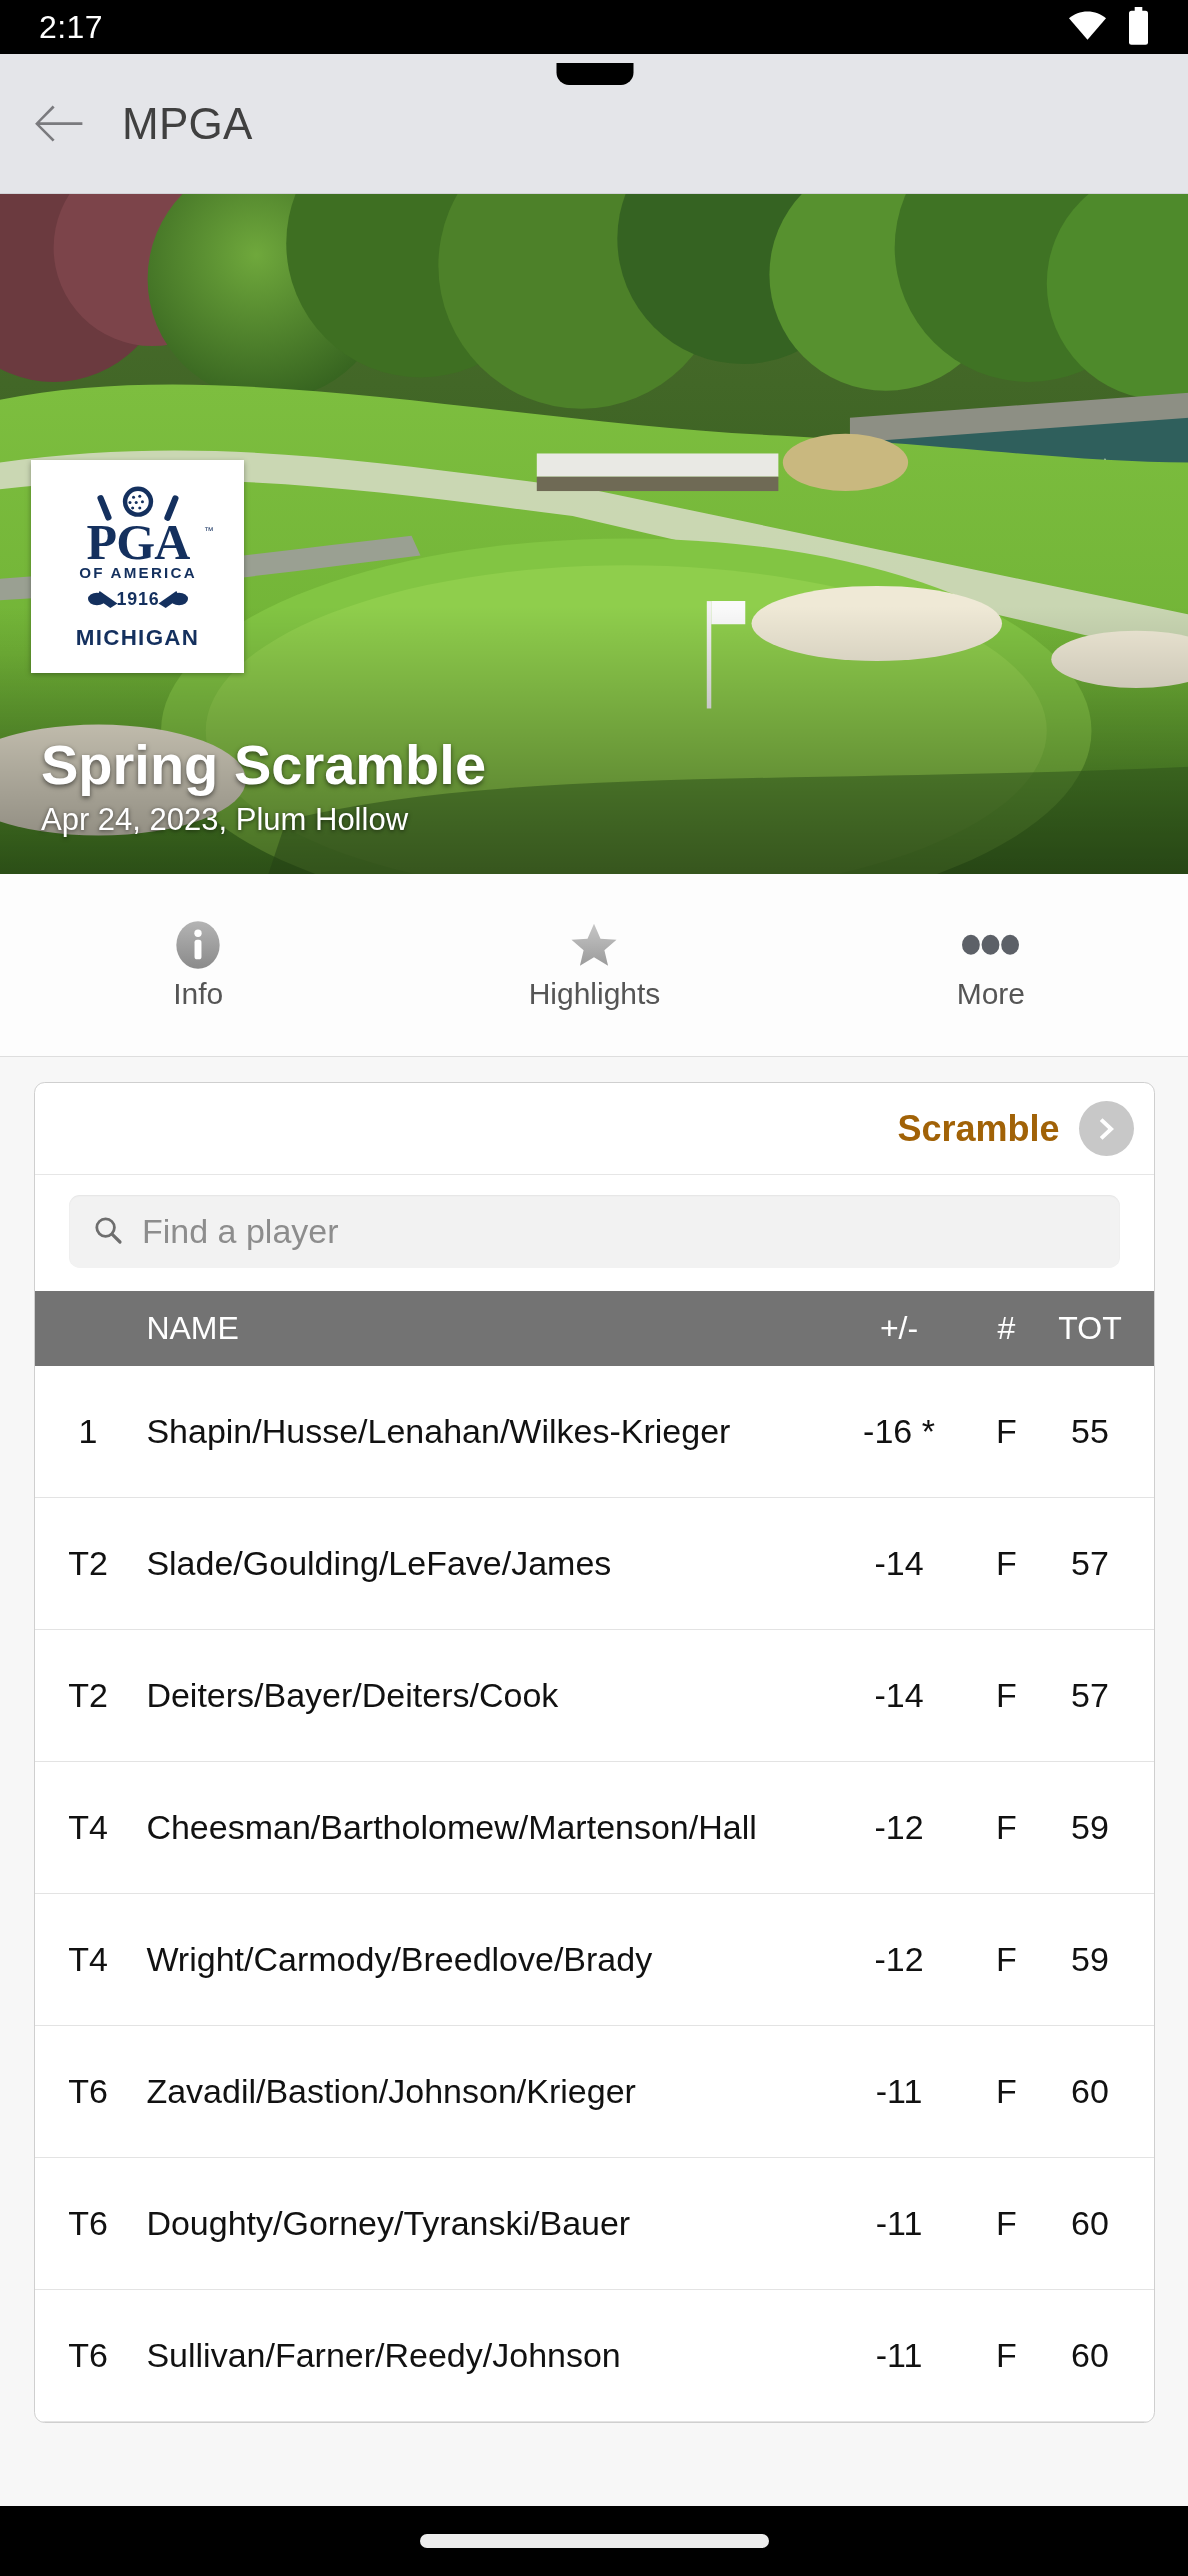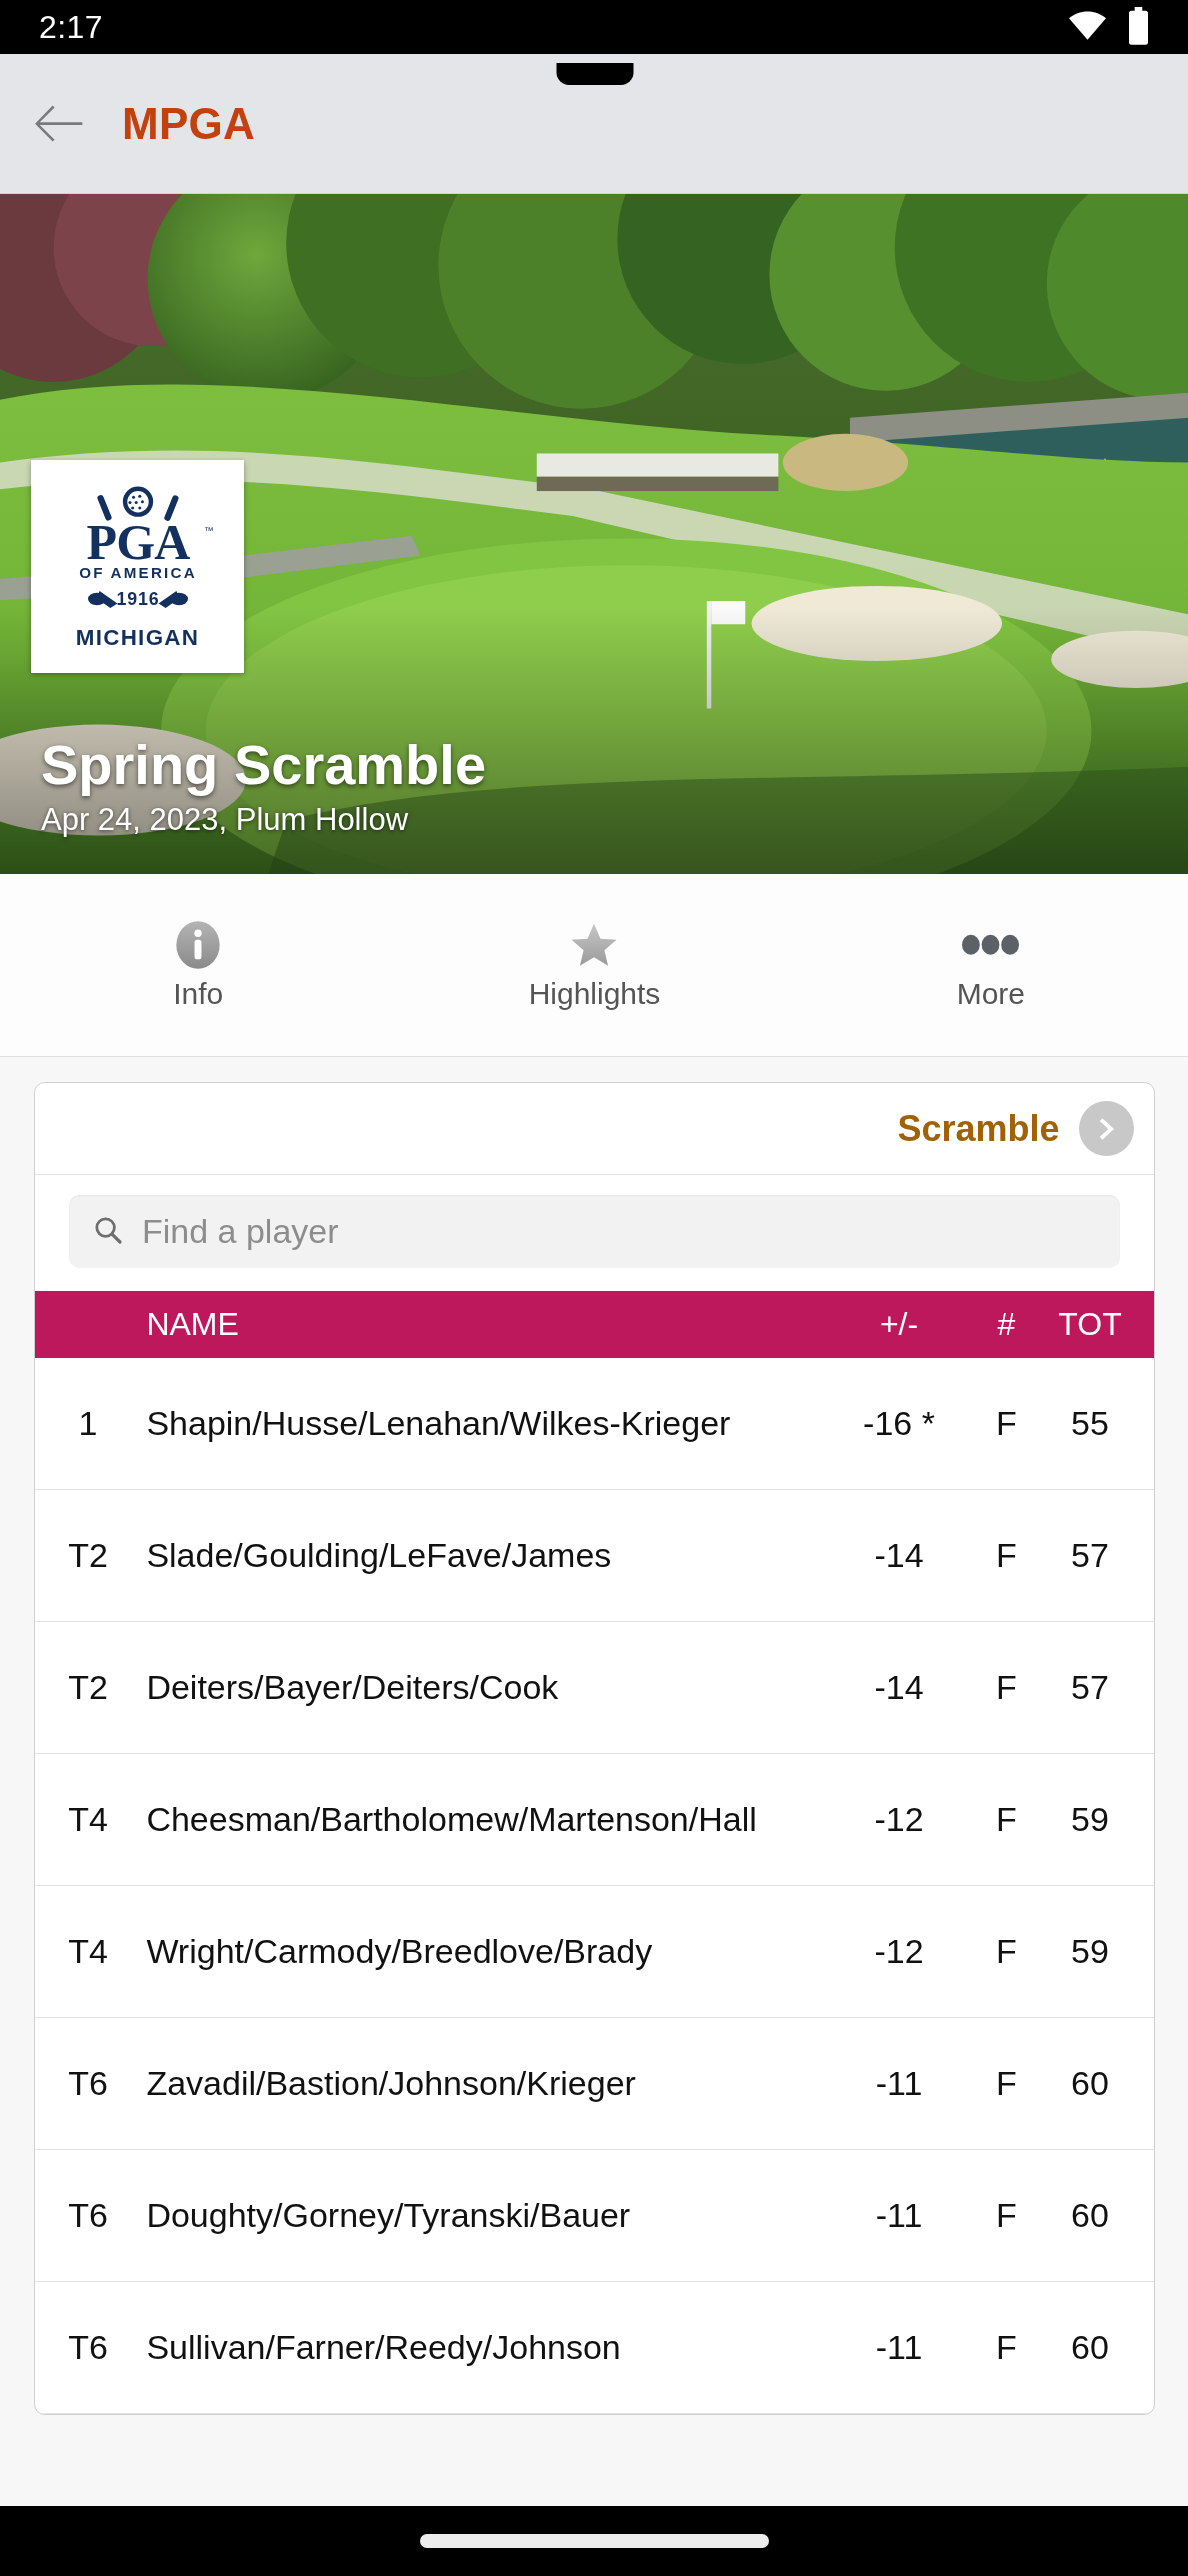--- a/index.html
+++ b/index.html
@@ -22,21 +22,21 @@
     position:absolute;left:50%;transform:translateX(-50%);top:63px;
     width:77px;height:21.5px;background:#000;border-radius:0 0 12.5px 12.5px;
   }
 
   
   .appbar{
     height:140px;background:#e4e5e9;display:flex;align-items:center;
     padding-left:34px;gap:36px;border-bottom:0.9px solid #d2d3d7;
   }
   .back-arrow{width:52px;height:43px;flex:0 0 auto;}
-  .appbar-title{font-size:44px;color:#c2410c;font-weight:700;letter-spacing:0.3px;}
+  .appbar-title{font-size:44px;color:#404040;font-weight:400;letter-spacing:0.3px;}
 
   
   .hero{ position:relative; height:680px; overflow:hidden; }
   .hero-img{position:absolute;inset:0;}
   .hero-overlay{
     position:absolute;left:0;right:0;bottom:0;height:268px;
     background:linear-gradient(to top, rgba(0,0,0,.45), rgba(0,0,0,0));
   }
   .logo-card{
     position:absolute;left:31px;top:266px;width:213px;height:213px;background:#fff;
@@ -85,21 +85,21 @@
 
   .search-row{padding:19.7px 34px 23px 34px;background:#fff;}
   .searchbox{
     height:73px;background:#f2f2f2;border-radius:10.7px;display:flex;align-items:center;
     gap:18px;padding:0 23px;box-shadow:inset 0 0.9px 1.8px rgba(0,0,0,.06);
   }
   .search-ph{font-size:34px;color:#8d8d8d;}
 
   table.lb{width:100%;border-collapse:collapse;table-layout:fixed;}
   table.lb th{
-    background:#be185d;color:#fff;font-size:32px;font-weight:400;height:67px;
+    background:#737373;color:#fff;font-size:32px;font-weight:400;height:75px;
     vertical-align:middle;
   }
   .c-rank{width:106px;text-align:center;}
   .c-name{text-align:left;padding-left:5.4px;}
   .c-pm{width:134px;text-align:center;}
   .c-hole{width:81px;text-align:center;}
   .c-tot{width:107px;text-align:center;padding-right:21px;}
 
   table.lb td{
     height:132px;font-size:34px;color:#111;border-bottom:0.9px solid #e3e3e3;

